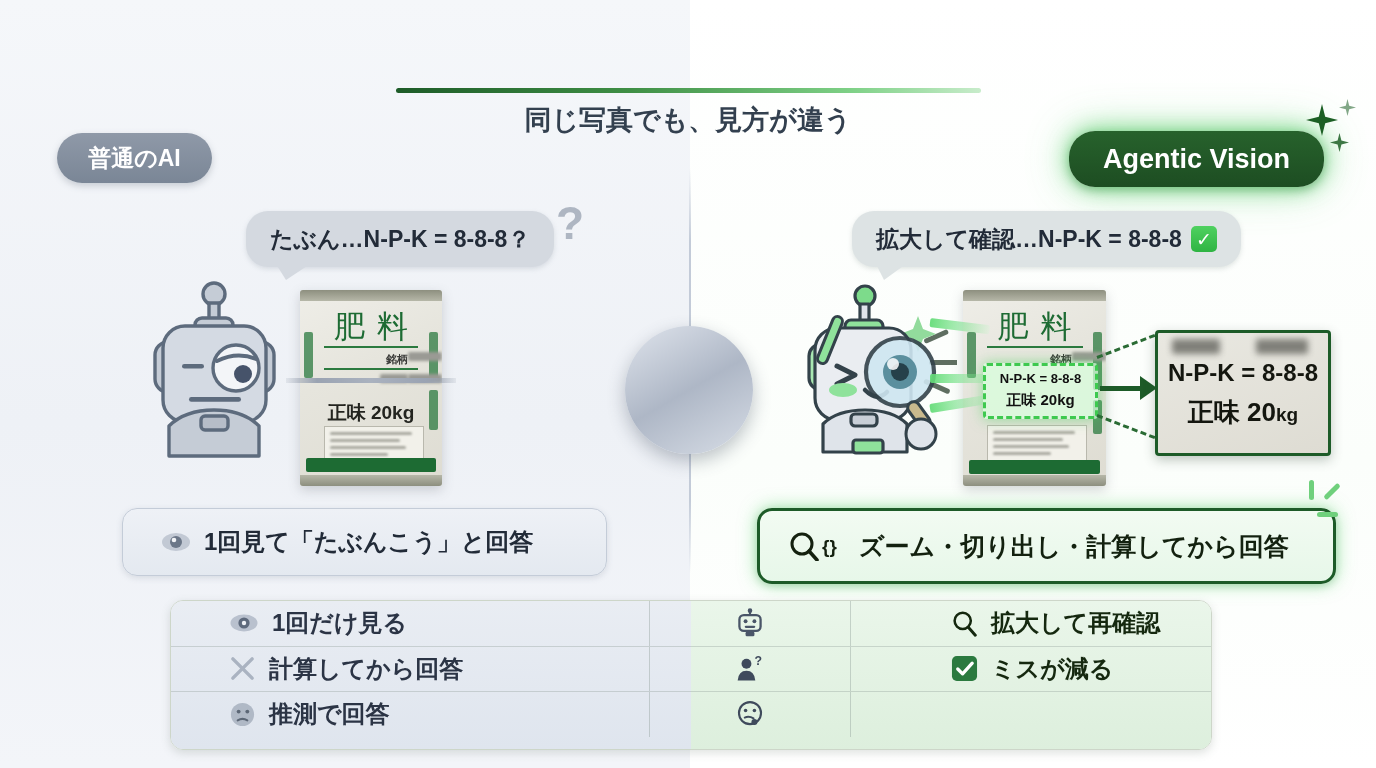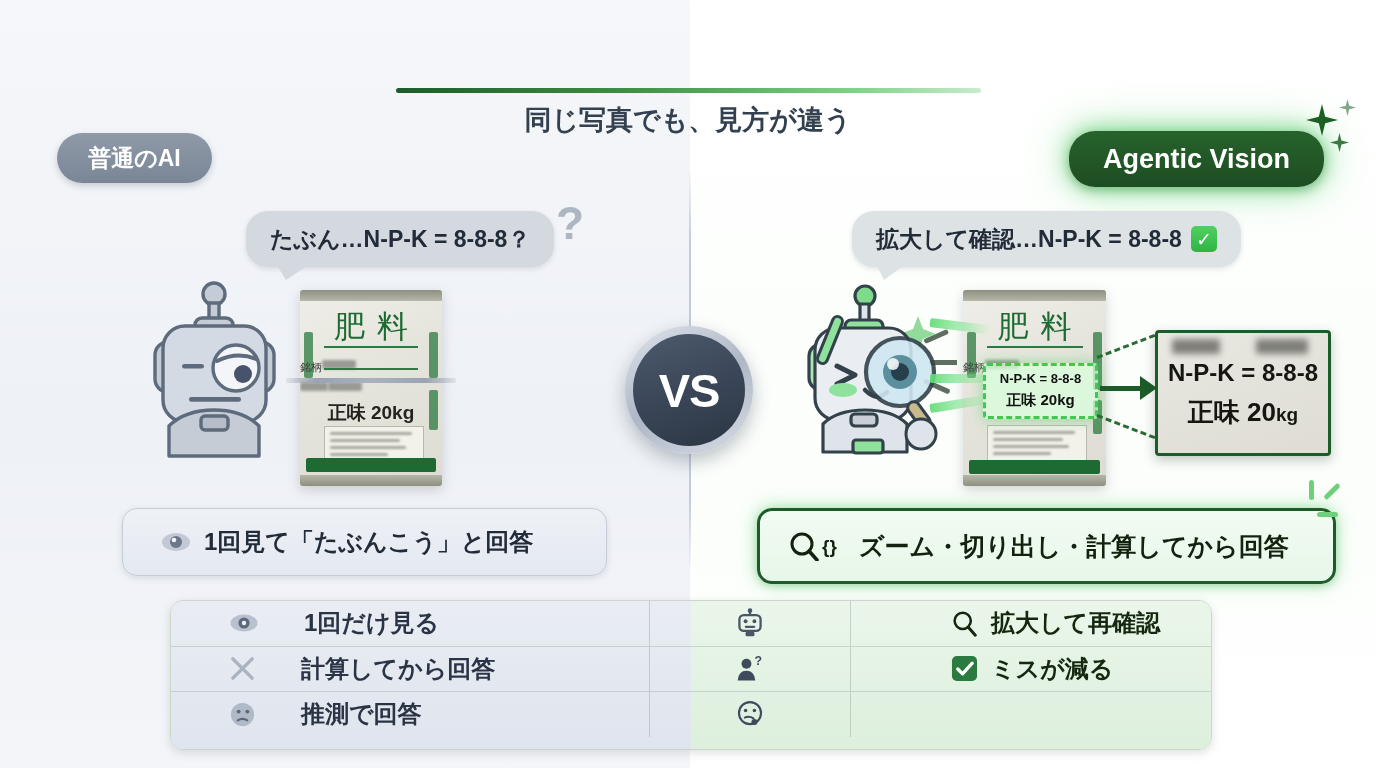--- a/index.html
+++ b/index.html
@@ -88,22 +88,22 @@
     box-shadow:0 4px 12px rgba(90,95,105,.25);}
   .bag-left{left:300px;top:290px;width:142px;height:196px;}
   .bag-right{left:963px;top:290px;width:143px;height:196px;}
   .bag-top-edge,.bag-bot-edge{position:absolute;left:0;width:100%;height:11px;
     background:linear-gradient(180deg,#8d8f7f,#b6b7a8);}
   .bag-top-edge{top:0;}
   .bag-bot-edge{bottom:0;background:linear-gradient(0deg,#8d8f7f,#b6b7a8);}
   .bag-title{position:absolute;left:0;top:16px;width:100%;text-align:center;
     font-size:31px;font-weight:400;color:#1d6b33;letter-spacing:12px;text-indent:12px;}
   .bag-rule{position:absolute;height:2px;background:#2b7a3f;}
-  .bag-row{position:absolute;display:flex;justify-content:flex-start;width:100%;
-    font-size:11px;font-weight:400;color:#3a3a38;margin-top:8px;}
+  .bag-row{position:absolute;display:flex;justify-content:flex-end;width:100%;
+    font-size:11px;font-weight:700;color:#3a3a38;}
   .blurchip{display:inline-block;height:9px;border-radius:2px;
     background:#9a9a94;filter:blur(1.6px);}
   .bag-weight{position:absolute;left:0;width:100%;text-align:center;
     font-size:19px;font-weight:800;color:#23241f;}
   .bag-spec{position:absolute;border:1px solid #b9b8ad;background:#f2f1ea;}
   .bag-specline{position:absolute;height:3px;border-radius:2px;background:#a9a9a0;filter:blur(1.1px);}
   .bag-footer{position:absolute;left:6px;right:6px;height:14px;border-radius:2px;
     background:#1d6b33;}
   .bag-side{position:absolute;width:9px;border-radius:2px;background:#2b7a3f;opacity:.75;}
 
@@ -166,21 +166,21 @@
   .table{position:absolute;left:170px;top:600px;width:1040px;height:148px;
     border-radius:13px;overflow:hidden;border:1.5px solid #cdd6c9;
     box-shadow:0 3px 10px rgba(90,105,95,.2);display:flex;flex-direction:column;}
   .table-bg-l{position:absolute;left:0;top:0;width:50%;height:100%;
     background:linear-gradient(180deg,#e9edf3 0%,#dfe5ee 100%);}
   .table-bg-r{position:absolute;left:50%;top:0;width:50%;height:100%;
     background:linear-gradient(180deg,#eaf6ea 0%,#ddefdd 100%);}
   .trow{position:relative;display:flex;align-items:center;height:44.5px;z-index:2;}
   .trow + .trow{border-top:1.4px solid rgba(140,155,150,.35);}
   .tcell{display:flex;align-items:center;height:100%;}
-  .tc-left{width:420px;padding-left:58px;color:#2b3445;font-size:24px;font-weight:700;gap:32px;}
+  .tc-left{width:420px;padding-left:58px;color:#2b3445;font-size:24px;font-weight:700;}
   .tc-mid{width:200px;justify-content:center;
     border-left:1.4px solid rgba(140,155,150,.4);border-right:1.4px solid rgba(140,155,150,.4);}
   .tc-right{flex:1;padding-left:100px;color:#15280f;font-size:24px;font-weight:700;}
   .ticon{margin-right:13px;display:inline-flex;align-items:center;justify-content:center;}
 
   svg{display:block;}
 </style>
 </head>
 <body>
 
@@ -351,21 +351,20 @@
       </svg>
     </span>
     <span>ズーム・切り出し・計算してから回答</span>
   </div>
   <div class="shine sh1"></div>
   <div class="shine sh2"></div>
   <div class="shine sh3"></div>
 
   <div class="vs-wrap">
     <div class="vs-outer"></div>
-    <div class="vs-inner">VS</div>
   </div>
 
   <div class="table">
     <div class="table-bg-l"></div>
     <div class="table-bg-r"></div>
 
     <div class="trow">
       <div class="tcell tc-left">
         <span class="ticon">
           <svg viewBox="0 0 30 20" width="30" height="20">

